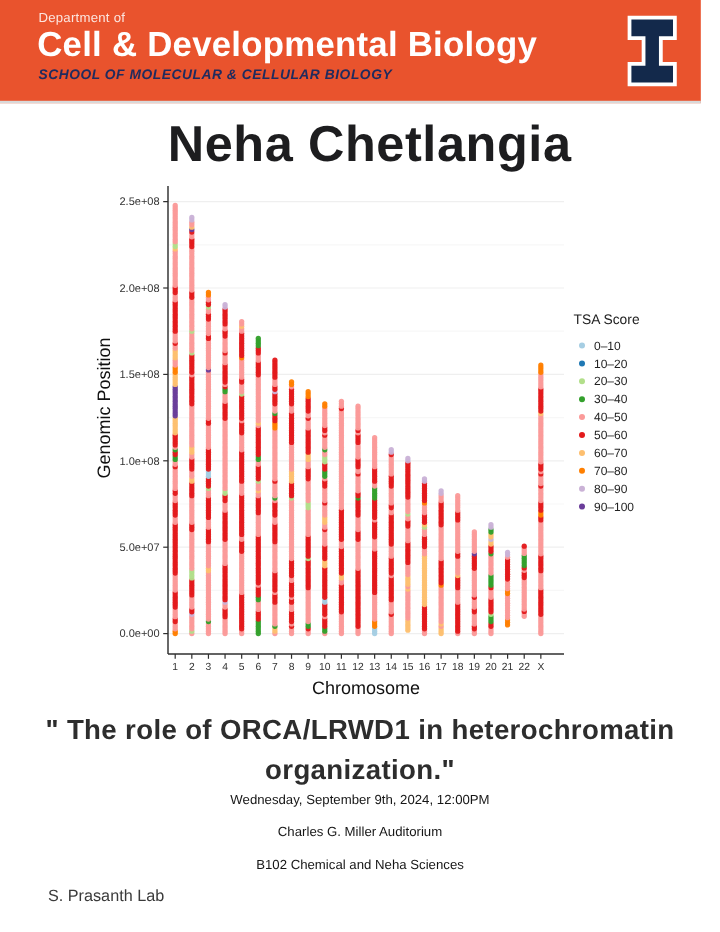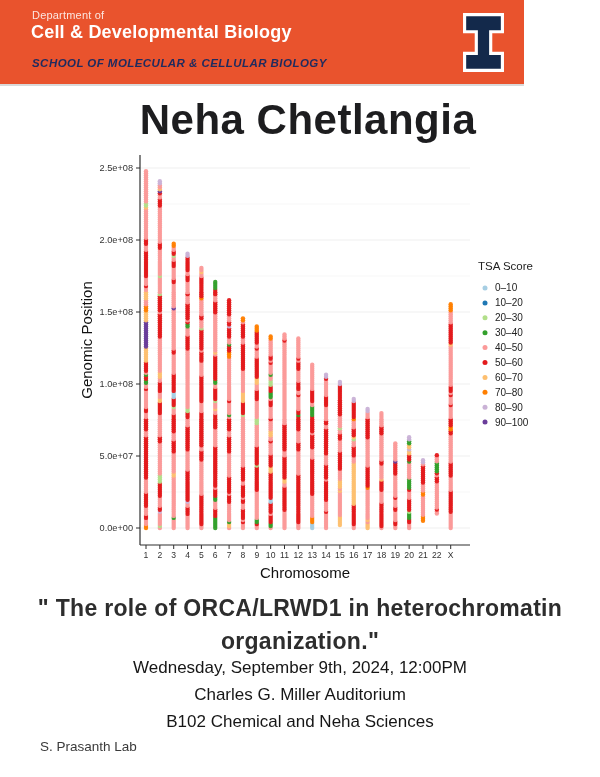--- a/index.html
+++ b/index.html
@@ -1,34 +1,34 @@
 <!DOCTYPE html>
 <html><head>
 <meta charset="utf-8">
 <style>
   html,body{margin:0;padding:0;background:#ffffff;}
   .page{position:relative;width:600px;height:777px;background:#ffffff;overflow:hidden;
         font-family:"Liberation Sans", sans-serif;}
-  .masthead{position:absolute;top:0;left:0;width:524px;height:84px;background:#E9532D;
+  .masthead{position:absolute;top:0;left:0;width:584px;height:84px;background:#E9532D;
             border-bottom:2px solid #d9d9d9;}
   .eyebrow{position:absolute;left:32px;top:9px;font-size:11px;color:rgba(255,255,255,0.85);
            letter-spacing:0.2px;}
-  .dept-title{position:absolute;left:31px;top:22px;font-size:18px;font-weight:bold;color:#ffffff;
+  .dept-title{position:absolute;left:31px;top:22px;font-size:29px;font-weight:bold;color:#ffffff;
               letter-spacing:0.2px;}
   .dept-subtitle{position:absolute;left:32px;top:57px;font-size:11.5px;font-weight:bold;color:#202B5E;
                  letter-spacing:0.45px;font-style:italic;}
   .block-i{position:absolute;right:18px;top:11px;width:45px;height:63px;}
   .speaker{position:absolute;top:88px;left:0;width:600px;margin:8px;text-align:center;
            font-size:42px;font-weight:bold;color:#1d1d1f;letter-spacing:0.5px;}
   .chart-wrap{position:absolute;top:148px;left:0;width:600px;height:447px;}
   .chart-wrap svg text{font-family:"Liberation Sans", sans-serif;}
   .talk-title{position:absolute;top:592px;left:0;width:600px;text-align:center;
               font-size:23px;font-weight:bold;color:#2d2d2d;line-height:33px;letter-spacing:0.3px;}
   .event{position:absolute;top:654px;left:0;width:600px;text-align:center;
-         font-size:17px;color:#161616;line-height:27px;}
+         font-size:11px;color:#161616;line-height:27px;}
   .lab{position:absolute;top:739px;left:8px;font-size:13.5px;color:#3a3a3a;margin-left:32px;}
 </style>
 </head>
 <body>
 
 <div class="page">
 
   <header class="masthead">
     <div class="eyebrow">Department of</div>
     <div class="dept-title">Cell &amp; Developmental Biology</div>

